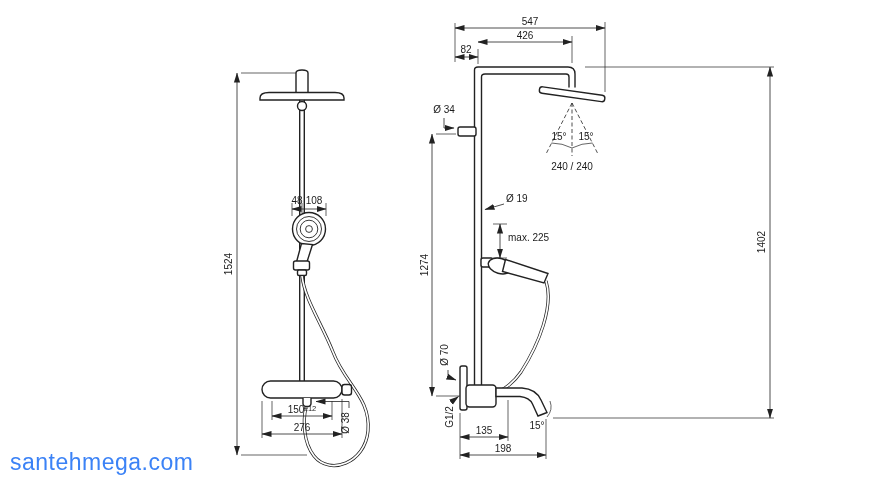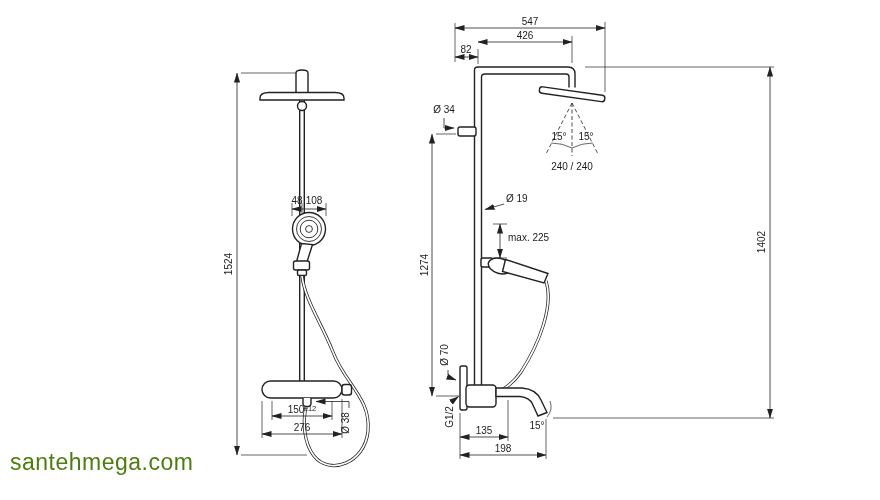--- a/index.html
+++ b/index.html
@@ -8,21 +8,21 @@
   svg text { font-family:"Liberation Sans", sans-serif; font-size:10px; fill:#1c1c1c; }
   svg text.small { font-size:7.5px; }
   .p   { stroke:#222; stroke-width:1.4; fill:none; stroke-linecap:round; }
   .pf  { stroke:#222; stroke-width:1.4; fill:#ffffff; }
   .thin{ stroke:#222; stroke-width:0.9; fill:none; }
   .d   { stroke:#222; stroke-width:0.8; fill:none; }
   .e   { stroke:#222; stroke-width:0.7; fill:none; }
   .dash{ stroke:#222; stroke-width:0.8; fill:none; stroke-dasharray:4 2.5; }
   .ho  { stroke:#222; stroke-width:3.2; fill:none; }
   .hi  { stroke:#fff; stroke-width:1.7; fill:none; }
-  #watermark { position:absolute; left:10px; top:449px; font-size:23px; color:#4d7c0f;
+  #watermark { position:absolute; left:10px; top:449px; font-size:23px; color:#3b82f6;
                letter-spacing:0.5px; }
 </style>
 </head>
 <body>
 
 <div id="stage">
 <svg width="880" height="500" viewBox="0 0 880 500">
   <defs>
     <marker id="arr" viewBox="0 0 10 8" markerWidth="10" markerHeight="8" refX="9.5" refY="4" orient="auto-start-reverse" markerUnits="userSpaceOnUse">
       <path d="M0,0.9 L10,4 L0,7.1 Z" fill="#222"></path>

